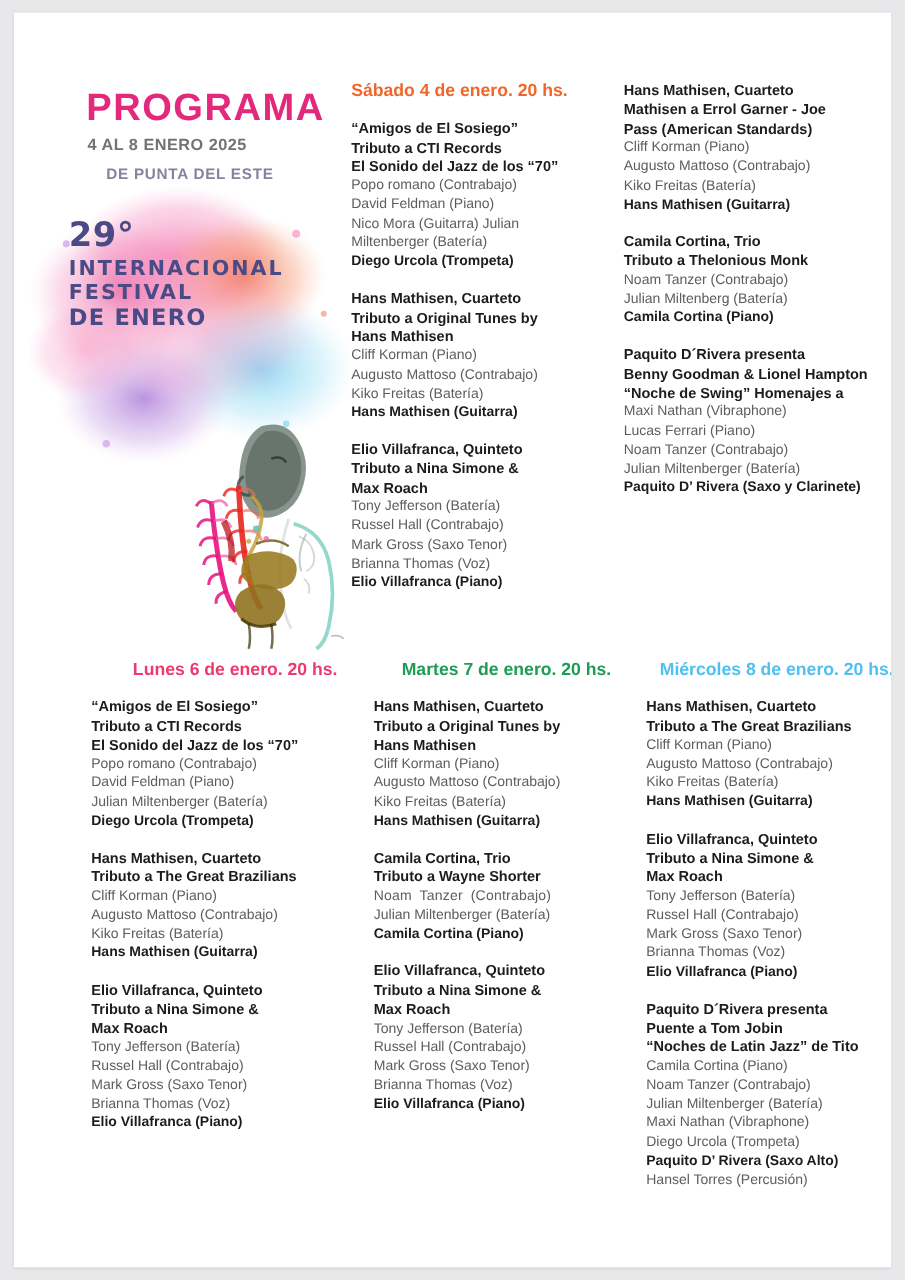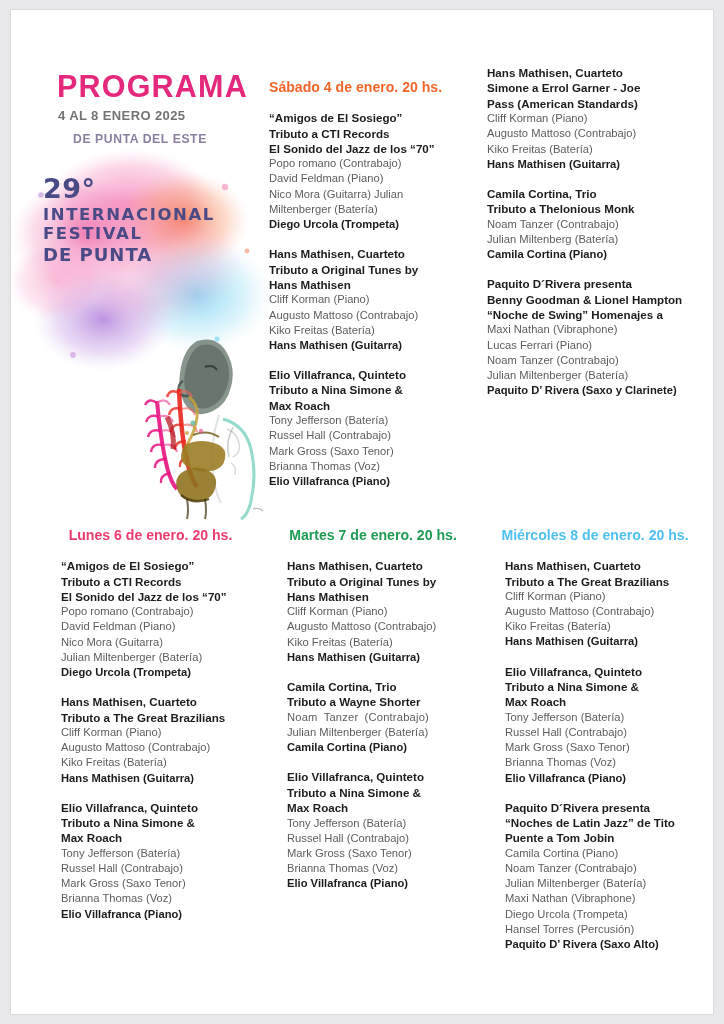--- a/index.html
+++ b/index.html
@@ -21,21 +21,21 @@
     width: 702px;
     height: 1004px;
     background: #ffffff;
     box-shadow: 0 0 2px rgba(0,0,0,0.18);
     overflow: hidden;
   }
 
   
   .grid {
     position: absolute;
-    left: 0; top: 0;
+    left: 12px; top: 0;
     width: 702px;
     height: 792px;
   }
   .cell { position: absolute; }
 
   .col-1 { left: 32px;  width: 215px; }
   .col-2 { left: 258px; width: 208px; }
   .col-3 { left: 476px; width: 216px; }
 
   .row-1 { top: 55px; }
@@ -94,21 +94,21 @@
   .logo-jazz { font-size: 18px; display: block; letter-spacing: 1px; }
 
   
   .day-head {
     font-size: 14.1px;
     font-weight: bold;
     line-height: 1;
     margin: 0 0 16px 0;
     white-space: nowrap;
   }
-  .day-head.c-sabado    { color: #f0662a; margin-top: 15px; }
+  .day-head.c-sabado    { color: #f0662a; }
   .day-head.c-domingo   { color: #2b3b8f; }
   .day-head.c-lunes     { color: #ed3a6e; }
   .day-head.c-martes    { color: #1e9c55; }
   .day-head.c-miercoles { color: #4fc0ef; }
 
   .act { margin-bottom: 14px; }
   .act:last-child { margin-bottom: 0; }
 
   .act-title {
     font-size: 11.6px;
@@ -123,21 +123,21 @@
     color: #5d5d5d;
     line-height: 1.355;
   }
   .musician.lead {
     color: #1c1c1c;
     font-weight: bold;
   }
   .musician.spaced { letter-spacing: 0.18px; word-spacing: 3px; }
 
   
-  .row-2 .day-head { text-align: center; }
+  .row-2 .day-head { text-align: right; }
   .row-2 .col-inner { margin-top: 0; }
   .row-2 .acts { padding-left: 18px; }
 </style>
 </head>
 <body>
 
 <div class="page">
   <div class="grid">
 
     <div class="cell col-1 row-1">
@@ -186,21 +186,21 @@
           <circle cx="236" cy="108" r="2.4" fill="#f2622f" opacity="0.45"></circle>
           <circle cx="30" cy="52" r="2.8" fill="#9a5cd0" opacity="0.40"></circle>
           <circle cx="206" cy="196" r="2.6" fill="#53c9ef" opacity="0.50"></circle>
           <circle cx="62" cy="212" r="3.0" fill="#b96ad8" opacity="0.42"></circle>
         </svg>
 
         <div class="logo-lines">
           <span class="logo-num">29°</span>
           <span class="logo-l">INTERNACIONAL</span>
           <span class="logo-l">FESTIVAL</span>
-          <span class="logo-jazz">DE PUNTA</span>
+          <span class="logo-jazz">DE ENERO</span>
         </div>
 
         <svg class="art" viewBox="0 0 190 200">
           <g opacity="0.92">
             <path d="M96 18 q20 -6 30 12 q9 16 4 34 q-4 17 -18 24 q-16 8 -26 -4 q-10 -13 -7 -34 q3 -24 17 -32 z" fill="#5a6b60" opacity="0.78"></path>
             <path d="M100 22 q16 -3 24 12 q7 14 2 30 q-5 15 -17 20 q-13 5 -20 -6 q-8 -12 -5 -29 q4 -21 16 -27 z" fill="#3f4f46" opacity="0.55"></path>
             <path d="M82 58 q-6 4 -4 10 q2 6 9 5" stroke="#2e3a33" stroke-width="2.4" fill="none" opacity="0.8"></path>
             <path d="M104 44 q8 -3 12 3" stroke="#26302a" stroke-width="2" fill="none"></path>
             <path d="M122 96 q22 6 28 30 q6 26 0 52 q-3 14 -10 18" stroke="#63c7b4" stroke-width="3" fill="none" opacity="0.75"></path>
             <path d="M118 92 q-10 30 -6 58 q2 20 8 30" stroke="#cfd6d2" stroke-width="2.2" fill="none" opacity="0.7"></path>
@@ -283,21 +283,21 @@
       </div>
     </div>
 
     <div class="cell col-3 row-1">
       <div class="col-inner">
         <div class="acts">
 
           <div class="act">
             <div class="act-title">
               <span class="tl">Hans Mathisen, Cuarteto</span>
-              <span class="tl">Simone a Errol Garner - Joe</span>
+              <span class="tl">Mathisen a Errol Garner - Joe</span>
               <span class="tl">Pass (American Standards)</span>
             </div>
             <div class="musician">Cliff Korman (Piano)</div>
             <div class="musician">Augusto Mattoso (Contrabajo)</div>
             <div class="musician">Kiko Freitas (Batería)</div>
             <div class="musician lead">Hans Mathisen (Guitarra)</div>
           </div>
 
           <div class="act">
             <div class="act-title">
@@ -332,21 +332,20 @@
         <div class="acts">
 
           <div class="act">
             <div class="act-title">
               <span class="tl">“Amigos de El Sosiego”</span>
               <span class="tl">Tributo a CTI Records</span>
               <span class="tl">El Sonido del Jazz de los “70”</span>
             </div>
             <div class="musician">Popo romano (Contrabajo)</div>
             <div class="musician">David Feldman (Piano)</div>
-            <div class="musician">Nico Mora (Guitarra)</div>
             <div class="musician">Julian Miltenberger (Batería)</div>
             <div class="musician lead">Diego Urcola (Trompeta)</div>
           </div>
 
           <div class="act">
             <div class="act-title">
               <span class="tl">Hans Mathisen, Cuarteto</span>
               <span class="tl">Tributo a The Great Brazilians</span>
             </div>
             <div class="musician">Cliff Korman (Piano)</div>
@@ -441,30 +440,30 @@
             <div class="musician">Tony Jefferson (Batería)</div>
             <div class="musician">Russel Hall (Contrabajo)</div>
             <div class="musician">Mark Gross (Saxo Tenor)</div>
             <div class="musician">Brianna Thomas (Voz)</div>
             <div class="musician lead">Elio Villafranca (Piano)</div>
           </div>
 
           <div class="act">
             <div class="act-title">
               <span class="tl">Paquito D´Rivera presenta</span>
+              <span class="tl">Puente a Tom Jobin</span>
               <span class="tl">“Noches de Latin Jazz” de Tito</span>
-              <span class="tl">Puente a Tom Jobin</span>
             </div>
             <div class="musician">Camila Cortina (Piano)</div>
             <div class="musician">Noam Tanzer (Contrabajo)</div>
             <div class="musician">Julian Miltenberger (Batería)</div>
             <div class="musician">Maxi Nathan (Vibraphone)</div>
             <div class="musician">Diego Urcola (Trompeta)</div>
+            <div class="musician lead">Paquito D’ Rivera (Saxo Alto)</div>
             <div class="musician">Hansel Torres (Percusión)</div>
-            <div class="musician lead">Paquito D’ Rivera (Saxo Alto)</div>
           </div>
 
         </div>
       </div>
     </div>
 
   </div>
 </div>
 
 </body></html>

